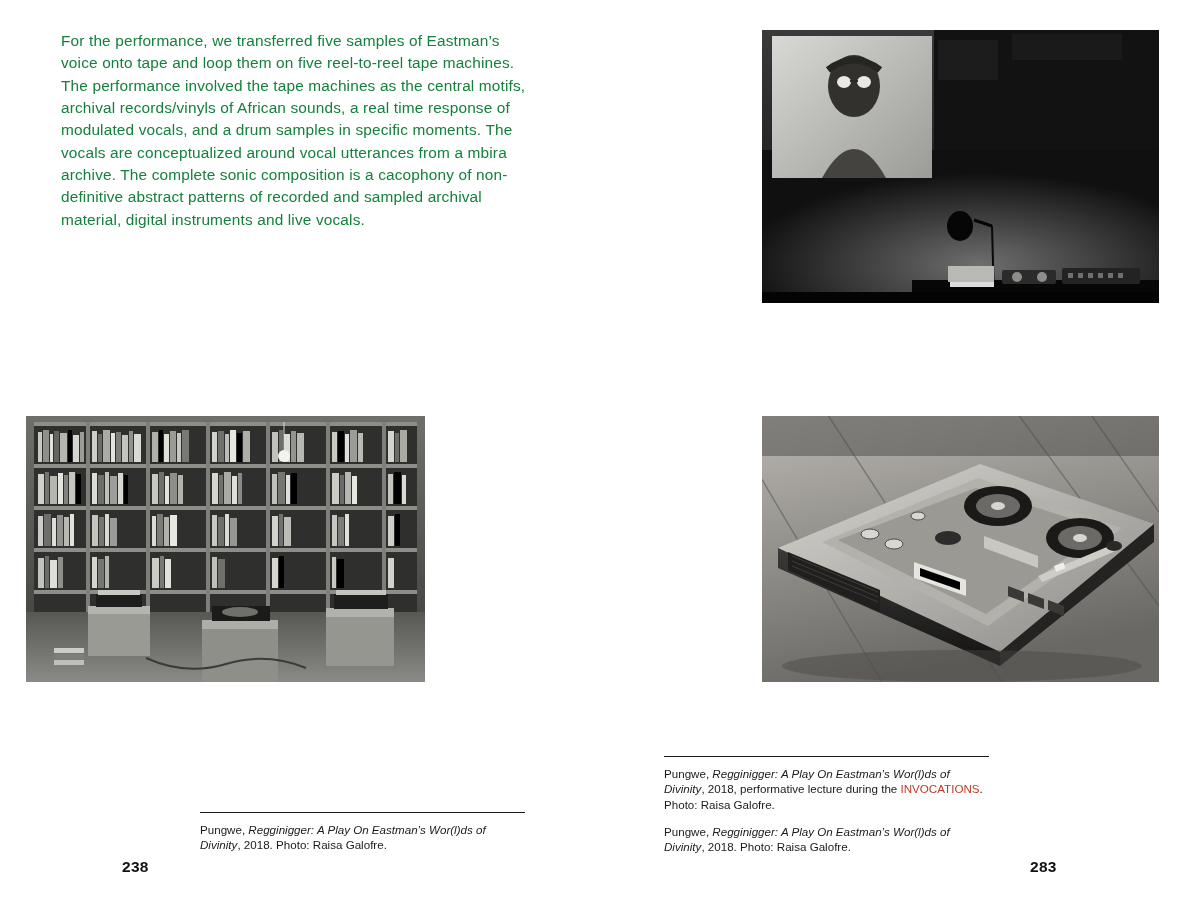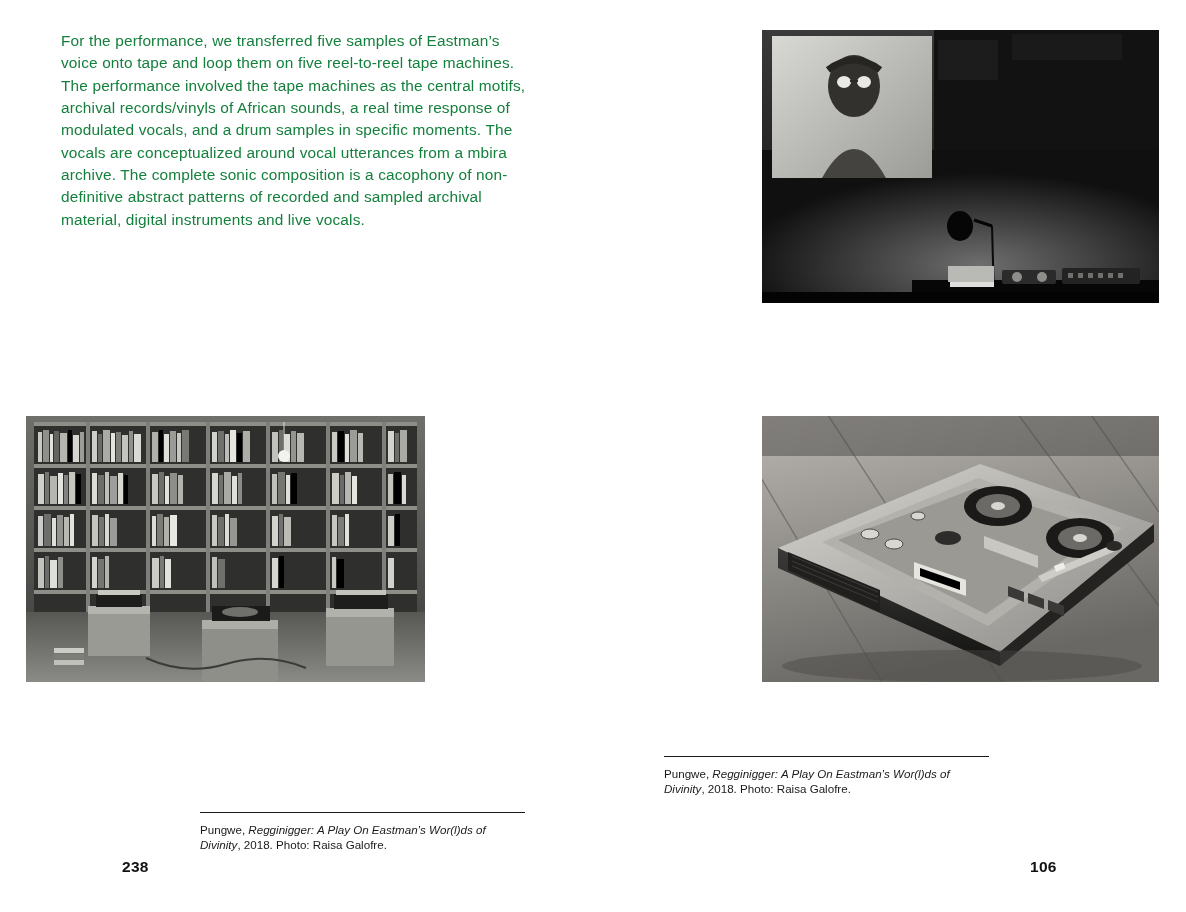--- a/index.html
+++ b/index.html
@@ -423,20 +423,23 @@
   <div class="caption-block" id="caption-left">
     <hr class="caption-rule">
     <p class="caption-para">
       <span>Pungwe, </span><em>Regginigger: A Play On Eastman’s Wor(l)ds of Divinity</em><span>, 2018. Photo: Raisa Galofre.</span>
     </p>
   </div>
 
   <div class="caption-block" id="caption-right">
     <hr class="caption-rule">
     <p class="caption-para">
+      <span>Pungwe, </span><em>Regginigger: A Play On Eastman’s Wor(l)ds of Divinity</em><span>, 2018, performative lecture during the </span><span class="caption-highlight">INVOCATIONS</span><span>. Photo: Raisa Galofre.</span>
+    </p>
+    <p class="caption-para">
       <span>Pungwe, </span><em>Regginigger: A Play On Eastman’s Wor(l)ds of Divinity</em><span>, 2018. Photo: Raisa Galofre.</span>
     </p>
   </div>
 
   <div class="folio" id="folio-left">238</div>
-  <div class="folio" id="folio-right">106</div>
+  <div class="folio" id="folio-right">283</div>
 
 </div>
 
 </body></html>

